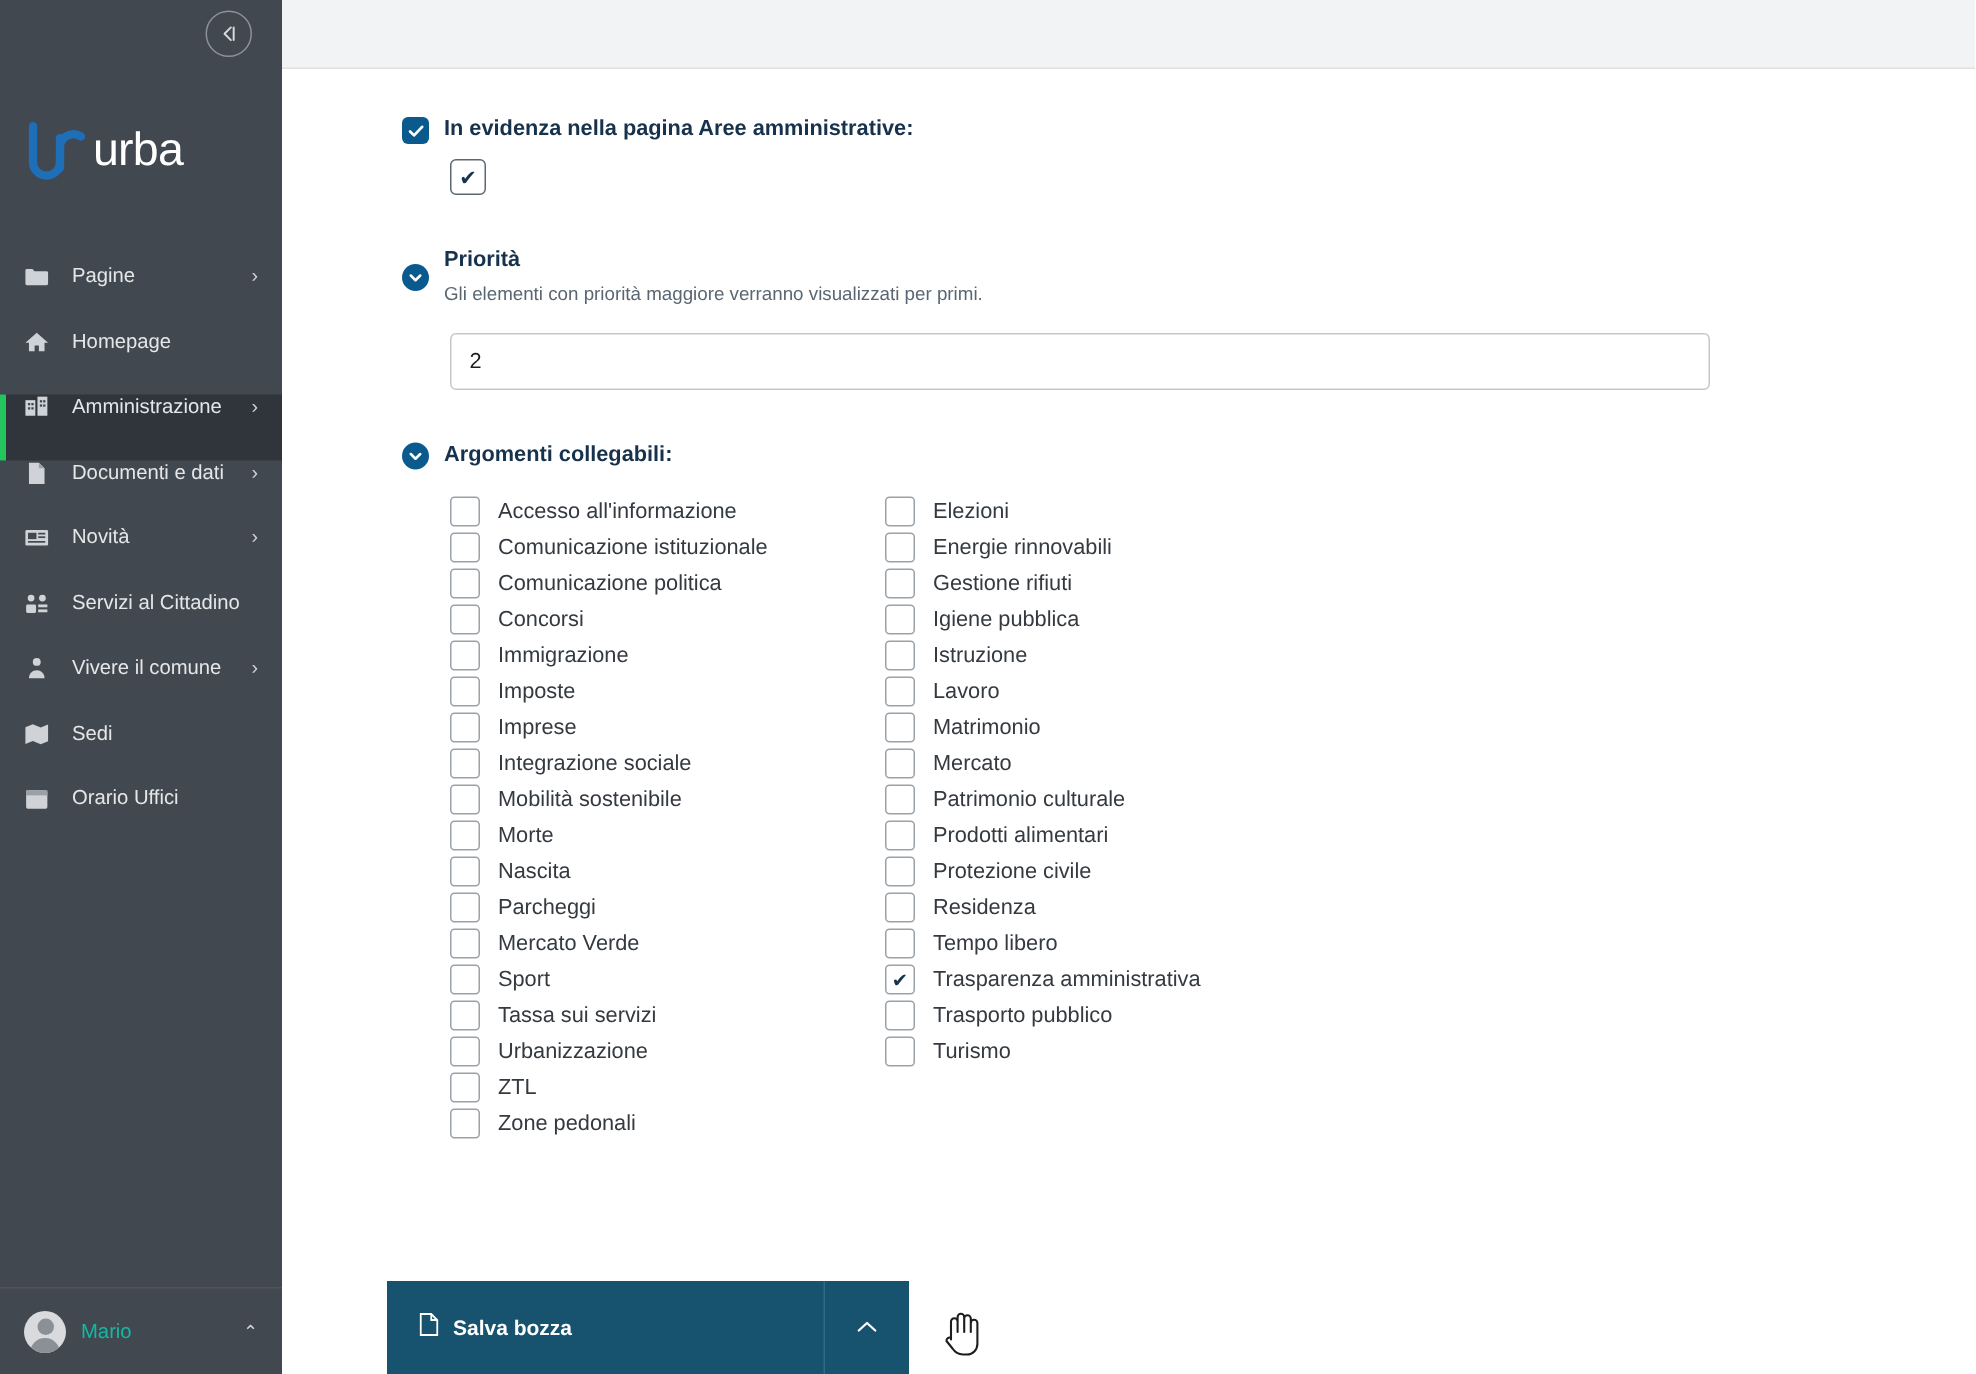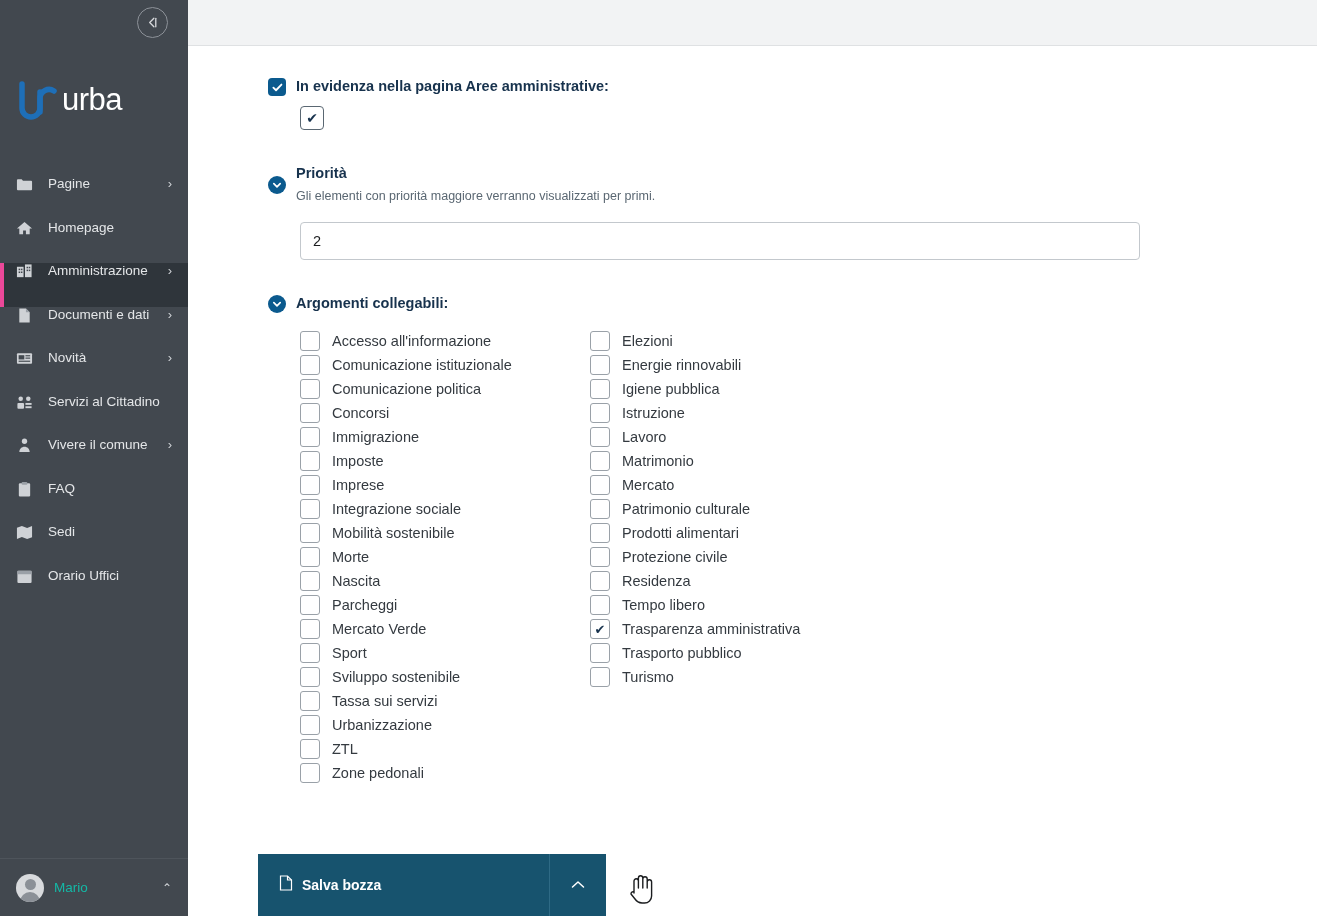--- a/index.html
+++ b/index.html
@@ -59,21 +59,21 @@
     display: flex;
     align-items: flex-start;
     padding: 0 16px 0 16px;
     font-size: 13.5px;
     color: #e4e6e8;
     cursor: pointer;
     position: relative;
   }
   .nav-item.active {
     background: #2f353b;
-    border-left: 4px solid #ec4899;
+    border-left: 4px solid #22c55e;
     padding-left: 12px;
   }
   .nav-item .nav-icon {
     width: 22px;
     display: flex; align-items: center; justify-content: flex-start;
     color: #cfd2d6;
     margin-right: 10px;
     flex: 0 0 22px;
   }
   .nav-item .nav-label { flex: 1 1 auto; white-space: nowrap; }
@@ -366,30 +366,20 @@
         <span class="nav-icon">
           <svg width="17" height="17" viewBox="0 0 18 18">
               <circle cx="9" cy="4.5" r="2.8" fill="#cfd2d6"></circle>
               <path d="M3.5 16c0-3.3 2.5-5.6 5.5-5.6s5.5 2.3 5.5 5.6z" fill="#cfd2d6"></path>
             </svg>
         </span>
         <span class="nav-label">Vivere il comune</span>
         <span class="chev">›</span>
       </div>
 
-      <div class="nav-item">
-        <span class="nav-icon">
-          <svg width="17" height="17" viewBox="0 0 18 18">
-              <rect x="3" y="2.5" width="12" height="14" rx="1.2" fill="#cfd2d6"></rect>
-              <rect x="6" y="1" width="6" height="3" rx="1" fill="#9aa0a7"></rect>
-            </svg>
-        </span>
-        <span class="nav-label">FAQ</span>
-        <span class="chev"></span>
-      </div>
 
       <div class="nav-item">
         <span class="nav-icon">
           <svg width="17" height="17" viewBox="0 0 18 18">
               <path d="M1 4 L6.2 2 L11.8 4.3 L17 2.2 V14 L11.8 16 L6.2 13.7 L1 15.8z" fill="#cfd2d6"></path>
             </svg>
         </span>
         <span class="nav-label">Sedi</span>
         <span class="chev"></span>
       </div>
@@ -518,24 +508,20 @@
             <div class="chk-row">
                 <span class="chk-box"></span>
                 <span class="chk-label">Mercato Verde</span>
               </div>
             <div class="chk-row">
                 <span class="chk-box"></span>
                 <span class="chk-label">Sport</span>
               </div>
             <div class="chk-row">
                 <span class="chk-box"></span>
-                <span class="chk-label">Sviluppo sostenibile</span>
-              </div>
-            <div class="chk-row">
-                <span class="chk-box"></span>
                 <span class="chk-label">Tassa sui servizi</span>
               </div>
             <div class="chk-row">
                 <span class="chk-box"></span>
                 <span class="chk-label">Urbanizzazione</span>
               </div>
             <div class="chk-row">
                 <span class="chk-box"></span>
                 <span class="chk-label">ZTL</span>
               </div>
@@ -546,20 +532,24 @@
           </div>
 
           <div class="col">
             <div class="chk-row">
                 <span class="chk-box"></span>
                 <span class="chk-label">Elezioni</span>
               </div>
             <div class="chk-row">
                 <span class="chk-box"></span>
                 <span class="chk-label">Energie rinnovabili</span>
+              </div>
+            <div class="chk-row">
+                <span class="chk-box"></span>
+                <span class="chk-label">Gestione rifiuti</span>
               </div>
             <div class="chk-row">
                 <span class="chk-box"></span>
                 <span class="chk-label">Igiene pubblica</span>
               </div>
             <div class="chk-row">
                 <span class="chk-box"></span>
                 <span class="chk-label">Istruzione</span>
               </div>
             <div class="chk-row">

